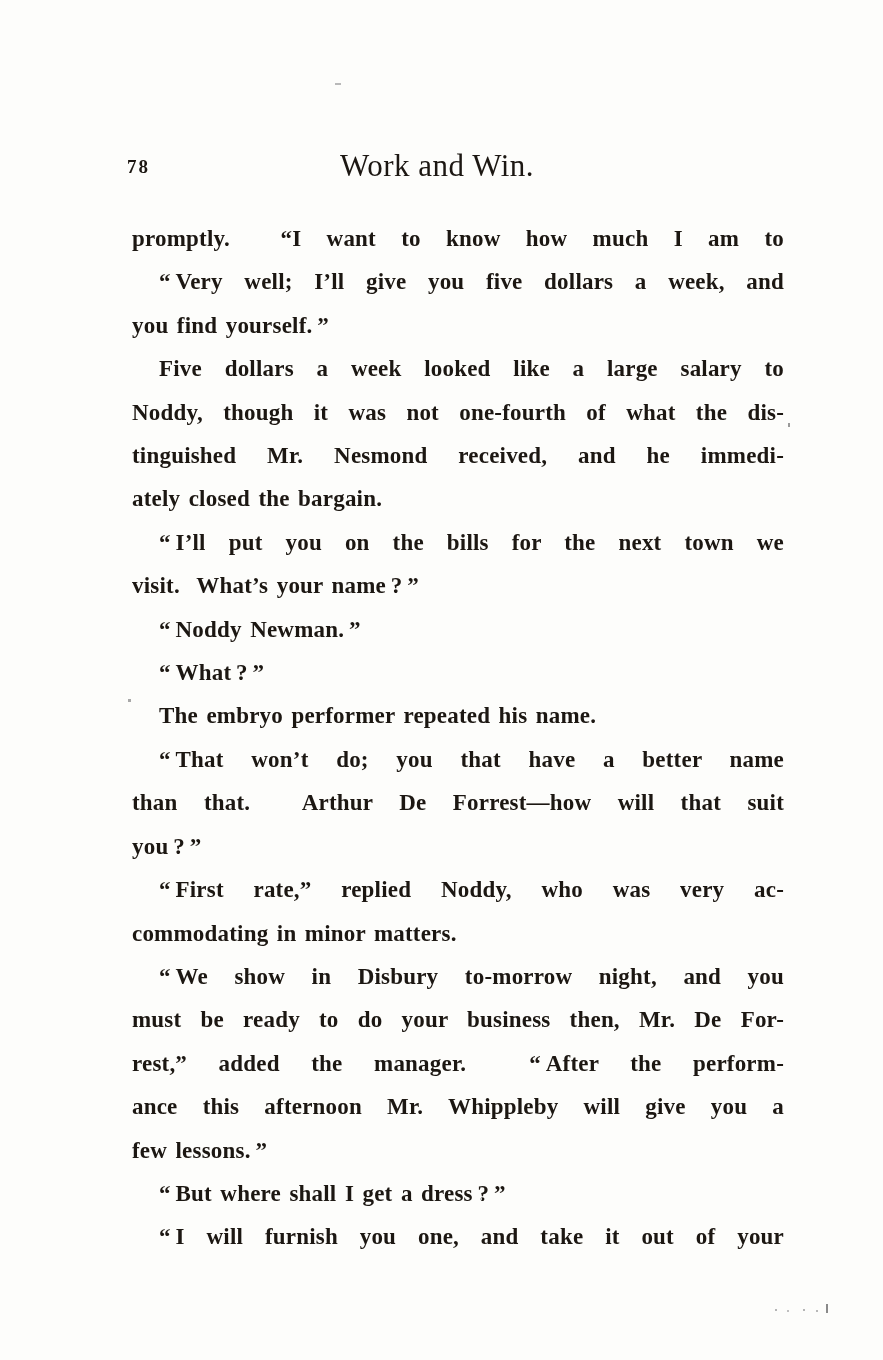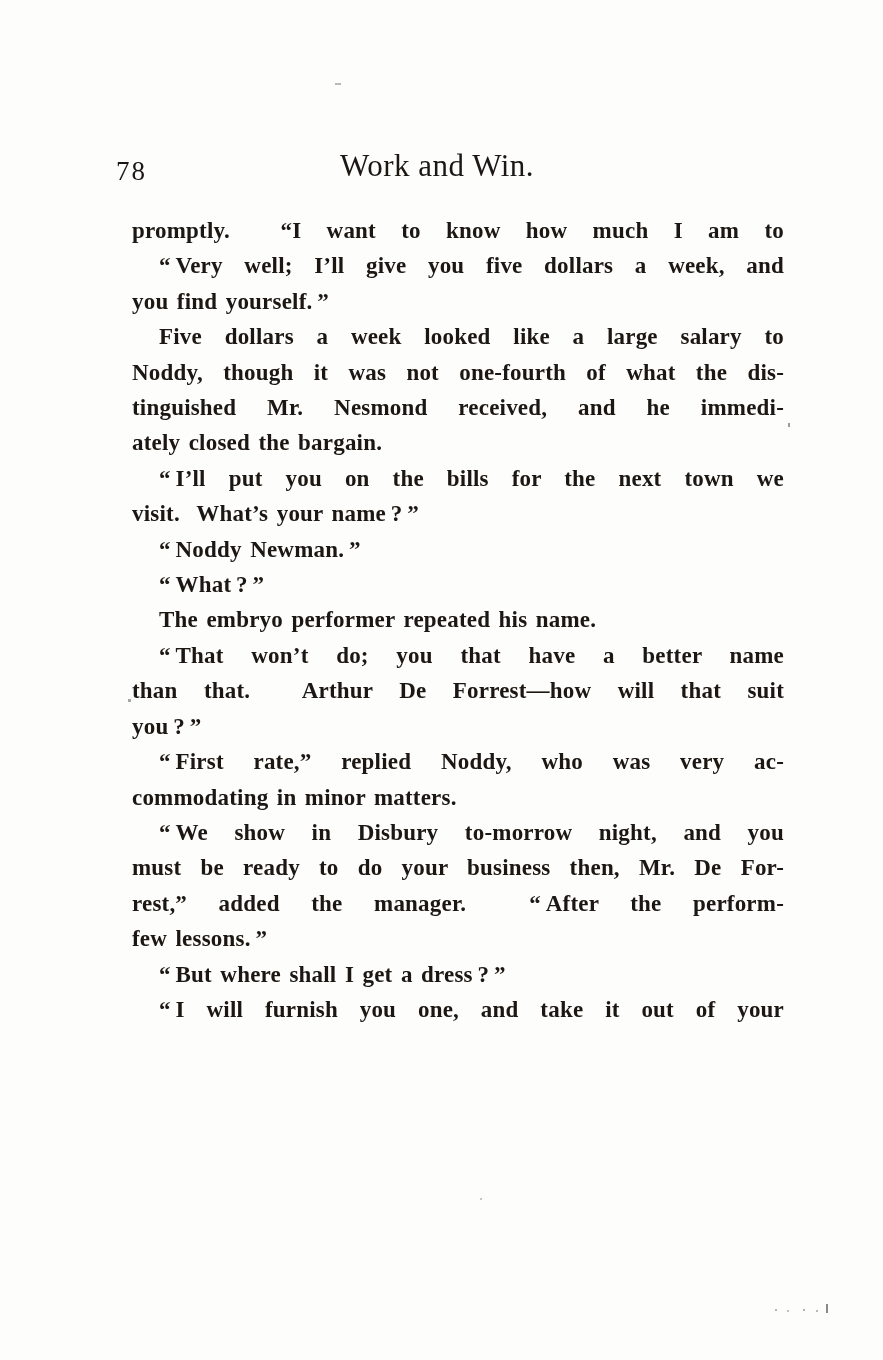--- a/index.html
+++ b/index.html
@@ -6,22 +6,22 @@
   .page{
     position:relative;
     width:883px;height:1360px;
     background:#fdfdfb;
     overflow:hidden;
     font-family:"Liberation Serif", serif;
     color:#1c1712;
   }
   .pagenum{
     position:absolute;
-    left:116px;top:156px;
-    font-size:27px;font-weight:400;
+    left:127px;top:156px;
+    font-size:19px;font-weight:700;
     letter-spacing:2px;
   }
   .title{
     position:absolute;
     left:437px;top:148px;
     transform:translateX(-50%);
     font-size:31px;font-weight:400;
     letter-spacing:0.5px;
     white-space:nowrap;
   }
@@ -31,20 +31,21 @@
     width:652px;
   }
   .line{
     font-size:23px;
     line-height:35.4px;
     font-weight:700;
     letter-spacing:0.2px;
     word-spacing:2.5px;
     white-space:normal;
     text-align:left;
+    margin-top:8px;
   }
   .line.j{
     text-align:justify;
     text-align-last:justify;
     -moz-text-align-last:justify;
   }
   .line.i{padding-left:27px;}
   .speck{position:absolute;}
 </style>
 </head>
@@ -67,20 +68,21 @@
       <div class="line i">“ What ? ”</div>
       <div class="line i">The embryo performer repeated his name.</div>
       <div class="line j i">“ That won’t do; you that have a better name</div>
       <div class="line j">than that.&nbsp; Arthur De Forrest—how will that suit</div>
       <div class="line">you ? ”</div>
       <div class="line j i">“ First rate,” replied Noddy, who was very ac-</div>
       <div class="line">commodating in minor matters.</div>
       <div class="line j i">“ We show in Disbury to-morrow night, and you</div>
       <div class="line j">must be ready to do your business then, Mr. De For-</div>
       <div class="line j">rest,” added the manager.&nbsp; “ After the perform-</div>
+      <div class="line j">ance this afternoon Mr. Whippleby will give you a</div>
       <div class="line">few lessons. ”</div>
       <div class="line i">“ But where shall I get a dress ? ”</div>
       <div class="line j i">“ I will furnish you one, and take it out of your</div>
     </div>
 <div class="speck" style="left: 335px; top: 83px; width: 6px; height: 2px; background: rgb(185, 185, 185);"></div>
     <div class="speck" style="left: 128px; top: 699px; width: 3px; height: 3px; background: rgb(168, 168, 168);"></div>
     <div class="speck" style="left: 788px; top: 423px; width: 2px; height: 4px; background: rgb(154, 154, 154);"></div>
     <div class="speck" style="left: 480px; top: 1198px; width: 2px; height: 2px; background: rgb(198, 198, 198);"></div>
     <div class="speck" style="left: 775px; top: 1309px; width: 2px; height: 2px; background: rgb(181, 181, 181);"></div>
     <div class="speck" style="left: 787px; top: 1310px; width: 2px; height: 2px; background: rgb(192, 192, 192);"></div>

